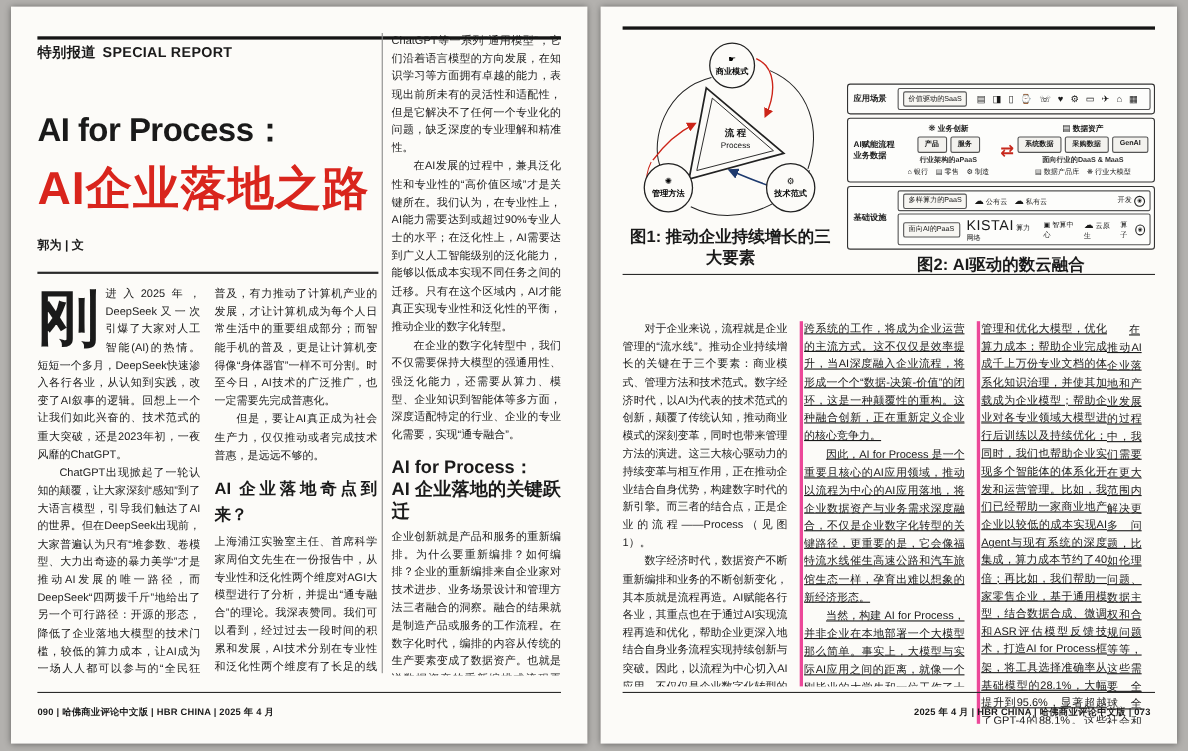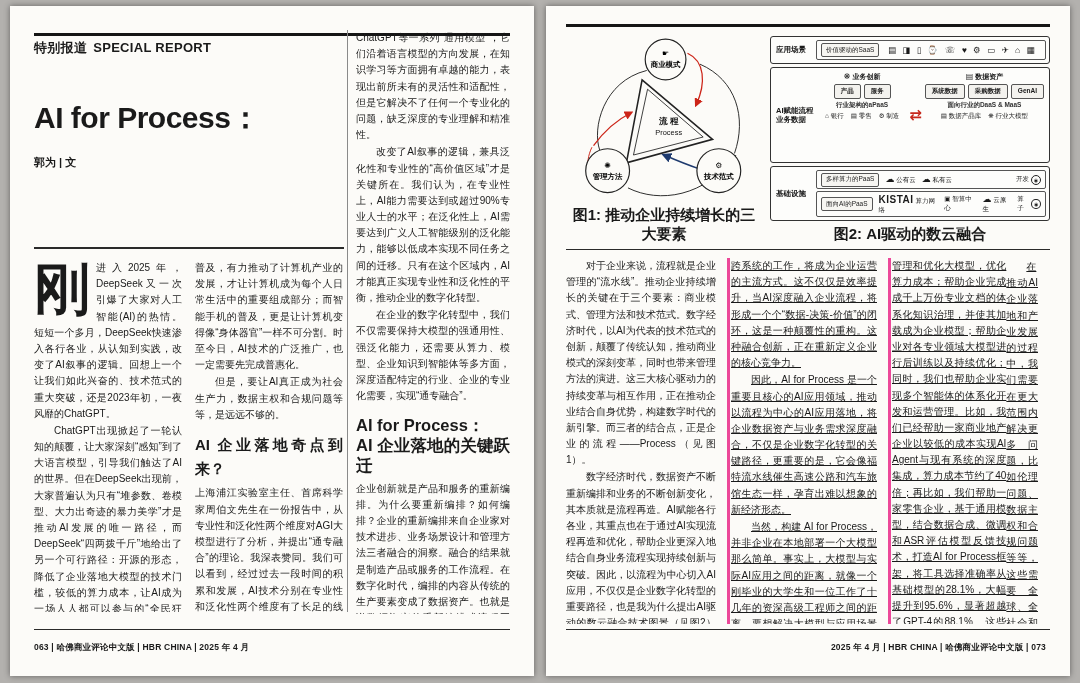--- a/index.html
+++ b/index.html
@@ -40,97 +40,98 @@
   .footer-left { left:24px; }
   .footer-right { right:24px; }
 
   
   .figs { position:absolute; left:20px; top:30px; width:484px; height:208px; display:flex; }
   .fig1-wrap { width:196px; display:flex; flex-direction:column; align-items:center; }
   .fig2-wrap { flex:1; margin-left:8px; display:flex; flex-direction:column; }
   .fig-cap { font-size:15px; font-weight:800; margin-top:4px; text-align:center; }
 
   
-  .f2 { flex:1; display:flex; flex-direction:column; gap:3px; font-size:6.5px; }
+  .f2 { flex:1; display:flex; flex-direction:column; gap:3px; font-size:6.5px;margin-top:40px; }
   .f2-band { border:1.2px solid #333; border-radius:3px; background:#fdfdfb; display:flex; align-items:stretch; padding:3px; }
   .f2-label { width:40px; display:flex; flex-direction:column; justify-content:center; font-weight:800; font-size:7.5px; line-height:1.25; padding-left:2px; }
   .f2-inner { flex:1; border:1px solid #555; border-radius:2px; margin-left:2px; display:flex; align-items:center; padding:2px 4px; gap:4px; }
   .f2-chip { border:1px solid #555; border-radius:2px; padding:1.5px 4px; background:#f7f6f2; white-space:nowrap; }
   .f2-icons { flex:1; display:flex; justify-content:space-around; font-size:8.5px; letter-spacing:2px; white-space:nowrap; overflow:hidden; }
   .f2-biz { flex:1; display:flex; margin-left:2px; }
   .f2-half { flex:1; display:flex; flex-direction:column; align-items:center; gap:2px; padding:1px 2px; }
   .f2-head { font-weight:800; font-size:7px; }
   .f2-head .ic { margin-right:2px; font-size:8px; }
   .f2-boxrow { display:flex; gap:3px; }
   .f2-box { border:1px solid #555; border-radius:2px; padding:2px 6px; background:#f3f2ee; font-weight:700; white-space:nowrap; }
   .f2-sub { font-weight:700; color:#333; }
   .f2-subicons { display:flex; gap:7px; }
   .f2-subicons span { white-space:nowrap; }
   .f2-arrow { display:flex; align-items:center; font-size:15px; font-weight:900; color:#c7281c; padding:0 1px; }
   .f2-infra { flex:1; margin-left:2px; display:flex; flex-direction:column; gap:2px; }
   .f2-irow { border:1px solid #555; border-radius:2px; display:flex; align-items:center; gap:6px; padding:1.5px 4px; }
-  .f2-logo { font-weight:700; font-size:10px; letter-spacing:.5px; }
+  .f2-logo { font-weight:400; font-size:13px; letter-spacing:.5px; }
   .f2-circle { margin-left:auto; display:flex; align-items:center; gap:2px; }
   .f2-circle .c { width:10px; height:10px; border:1.3px solid #222; border-radius:50%; display:flex; align-items:center; justify-content:center; font-size:5px; }
   .cloud { font-size:9px; }
 
   .rp-cols { position:absolute; left:20px; top:252px; width:484px; height:366px; display:flex; }
-  .rp-col { width:150px; overflow:hidden; }
+  .rp-col { width:150px; overflow:hidden;margin-top:34px; }
   .rp-col + .rp-col { margin-left:11px; padding-left:1px; border-left:3px solid #ec4899;text-decoration:underline; }
   .rp-col3-flex { display:flex; flex-direction:row; height:100%; }
 
   svg text { font-family:"Liberation Sans","DejaVu Sans",sans-serif; }
 </style>
 </head>
 <body>
 
 <div class="spread">
 
   <div class="page page-left">
     <div class="rule-thick" style="left:24px; right:24px; top:27px;"></div>
     <div class="kicker">
       <span>特别报道</span><span class="en">SPECIAL REPORT</span>
     </div>
 
     <div class="title-block">
       <div class="title-en">AI for Process：</div>
+      <div class="title-zh">AI企业落地之路</div>
       <div class="byline">郭为 | 文</div>
     </div>
 
     <div class="rule-thin" style="left:24px; width:310px; top:241px;"></div>
 
     <div class="lp-cols body-txt">
       <div class="col">
         <p class="cont"><span class="dropcap">刚</span><span>进入2025年，DeepSeek又一次引爆了大家对人工智能(AI)的热情。短短一个多月，DeepSeek快速渗入各行各业，从认知到实践，改变了AI叙事的逻辑。回想上一个让我们如此兴奋的、技术范式的重大突破，还是2023年初，一夜风靡的ChatGPT。</span></p>
         <p>ChatGPT出现掀起了一轮认知的颠覆，让大家深刻“感知”到了大语言模型，引导我们触达了AI的世界。但在DeepSeek出现前，大家普遍认为只有“堆参数、卷模型、大力出奇迹的暴力美学”才是推动AI发展的唯一路径，而DeepSeek“四两拨千斤”地给出了另一个可行路径：开源的形态，降低了企业落地大模型的技术门槛，较低的算力成本，让AI成为一场人人都可以参与的“全民狂欢”，而不再是少数科技巨头的专利，也不是实验室不计成本的研究。</p>
 
       </div>
       <div class="col">
         <p class="cont">普及，有力推动了计算机产业的发展，才让计算机成为每个人日常生活中的重要组成部分；而智能手机的普及，更是让计算机变得像“身体器官”一样不可分割。时至今日，AI技术的广泛推广，也一定需要先完成普惠化。</p>
-        <p>但是，要让AI真正成为社会生产力，数据主权和合规问题等等，是远远不够的。</p>
+        <p>但是，要让AI真正成为社会生产力，仅仅推动或者完成技术普惠，是远远不够的。</p>
         <h2 class="h-col">AI 企业落地奇点到来？</h2>
         <p class="cont">上海浦江实验室主任、首席科学家周伯文先生在一份报告中，从专业性和泛化性两个维度对AGI大模型进行了分析，并提出“通专融合”的理论。我深表赞同。我们可以看到，经过过去一段时间的积累和发展，AI技术分别在专业性和泛化性两个维度有了长足的线性发展。例如，在人类蛋白质结构预测的专业领域，Alpha Fold已经展现了非凡的能力，能够预测超过2亿个蛋白质模型，甚至超越了人类本身的预测能力。但这样一个强大的AI模型，可能却无法回答一个简单的日常问题，泛化能力严重不足。另一方面，例如DeepSeek、LLaMA，或是</p>
       </div>
     </div>
 
     <div class="vsep" style="left:337px; top:24px; height:582px;"></div>
 
     <div class="lp-col3 body-txt">
       <p class="cont">ChatGPT等一系列“通用模型”，它们沿着语言模型的方向发展，在知识学习等方面拥有卓越的能力，表现出前所未有的灵活性和适配性，但是它解决不了任何一个专业化的问题，缺乏深度的专业理解和精准性。</p>
-      <p>改变了AI叙事的逻辑，兼具泛化性和专业性的“高价值区域”才是关键所在。我们认为，在专业性上，AI能力需要达到或超过90%专业人士的水平；在泛化性上，AI需要达到广义人工智能级别的泛化能力，能够以低成本实现不同任务之间的迁移。只有在这个区域内，AI才能真正实现专业性和泛化性的平衡，推动企业的数字化转型。</p>
+      <p>在AI发展的过程中，兼具泛化性和专业性的“高价值区域”才是关键所在。我们认为，在专业性上，AI能力需要达到或超过90%专业人士的水平；在泛化性上，AI需要达到广义人工智能级别的泛化能力，能够以低成本实现不同任务之间的迁移。只有在这个区域内，AI才能真正实现专业性和泛化性的平衡，推动企业的数字化转型。</p>
       <p>在企业的数字化转型中，我们不仅需要保持大模型的强通用性、强泛化能力，还需要从算力、模型、企业知识到智能体等多方面，深度适配特定的行业、企业的专业化需要，实现“通专融合”。</p>
       <h2 class="h-col3">
         <span>AI for Process：</span><br><span>AI 企业落地的关键跃迁</span>
       </h2>
       <p class="cont">企业创新就是产品和服务的重新编排。为什么要重新编排？如何编排？企业的重新编排来自企业家对技术进步、业务场景设计和管理方法三者融合的洞察。融合的结果就是制造产品或服务的工作流程。在数字化时代，编排的内容从传统的生产要素变成了数据资产。也就是说数据资产的重新编排或流程再造，就是企业创新。因此，AI赋能流程，就是赋能企业创新。</p>
 
     </div>
 
     <div class="rule-thin" style="left:24px; right:24px; bottom:46px; height:1px;"></div>
-    <div class="footer footer-left">063 | 哈佛商业评论中文版 | HBR CHINA | 2025 年 4 月</div>
+    <div class="footer footer-left">090 | 哈佛商业评论中文版 | HBR CHINA | 2025 年 4 月</div>
   </div>
 
   <div class="page page-right">
     <div class="rule-thick" style="left:20px; right:20px; top:18px;"></div>
 
     <div class="figs">
 
       <div class="fig1-wrap">
         <svg width="196" height="186" viewBox="0 0 212 212">
           <defs>

